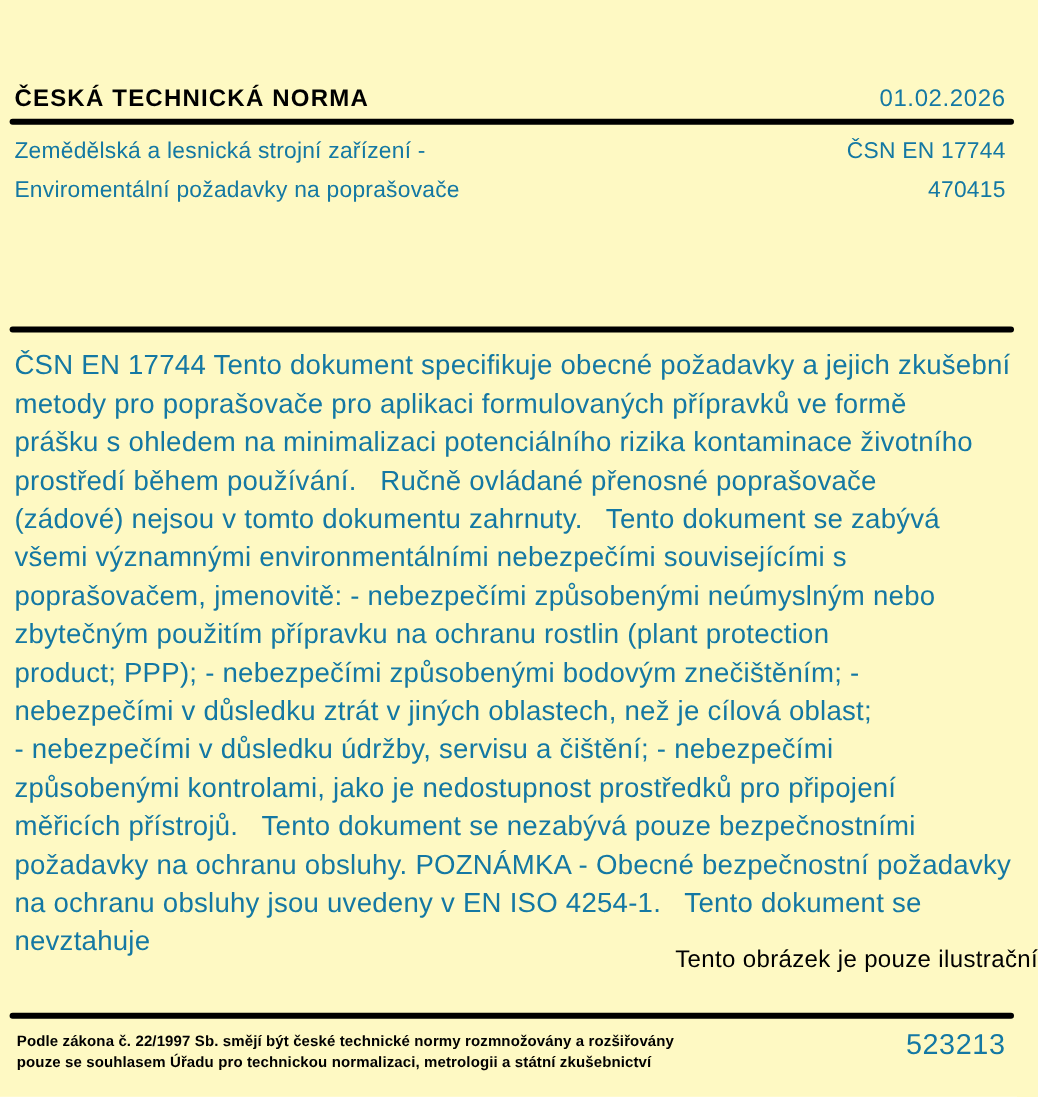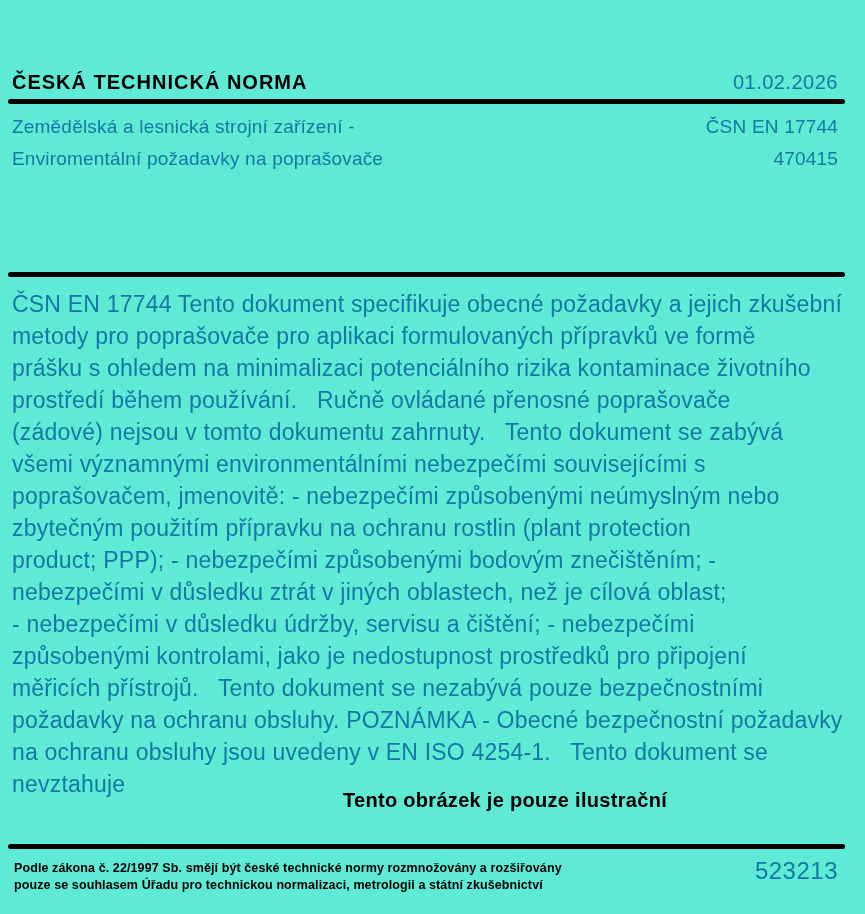--- a/index.html
+++ b/index.html
@@ -4,21 +4,21 @@
 <style>
   * { margin: 0; padding: 0; box-sizing: border-box; }
   html, body { background: #ffffff; }
   body {
     font-family: "Liberation Sans", "DejaVu Sans", sans-serif;
     width: 865px; height: 914px;
     position: relative;
     color: #000;
     overflow: hidden;
   }
-  .page { position: absolute; inset: 0; background: #5eead4; }
+  .page { position: absolute; inset: 0; background: #fef9c3; }
 
   .header-row {
     position: absolute; top: 71px; left: 12px; right: 27px;
     display: flex; justify-content: space-between; align-items: baseline;
   }
   .header-title {
     font-size: 20px; font-weight: bold; color: #000;
     letter-spacing: 1px;
   }
   .header-date {
@@ -43,22 +43,22 @@
 
   .abstract {
     position: absolute; top: 288px; left: 12px; right: 14px;
     font-size: 23px; line-height: 32px; color: #1478A3;
     letter-spacing: 0.2px;
   }
   .abstract-line { white-space: pre-wrap; }
 
   .illustration-note {
     position: absolute; top: 789px; left: 145px; right: 0;
-    text-align: center;
-    font-size: 20px; font-weight: bold; color: #000;
+    text-align: right;
+    font-size: 20px; font-weight: normal; color: #000;
     letter-spacing: 0.3px;
   }
 
   .footer-legal {
     position: absolute; top: 860px; left: 14px; width: 620px;
     font-size: 12.5px; font-weight: bold; color: #000;
     line-height: 16.5px; letter-spacing: 0.1px;
   }
   .footer-number {
     position: absolute; top: 857px; right: 27px;

